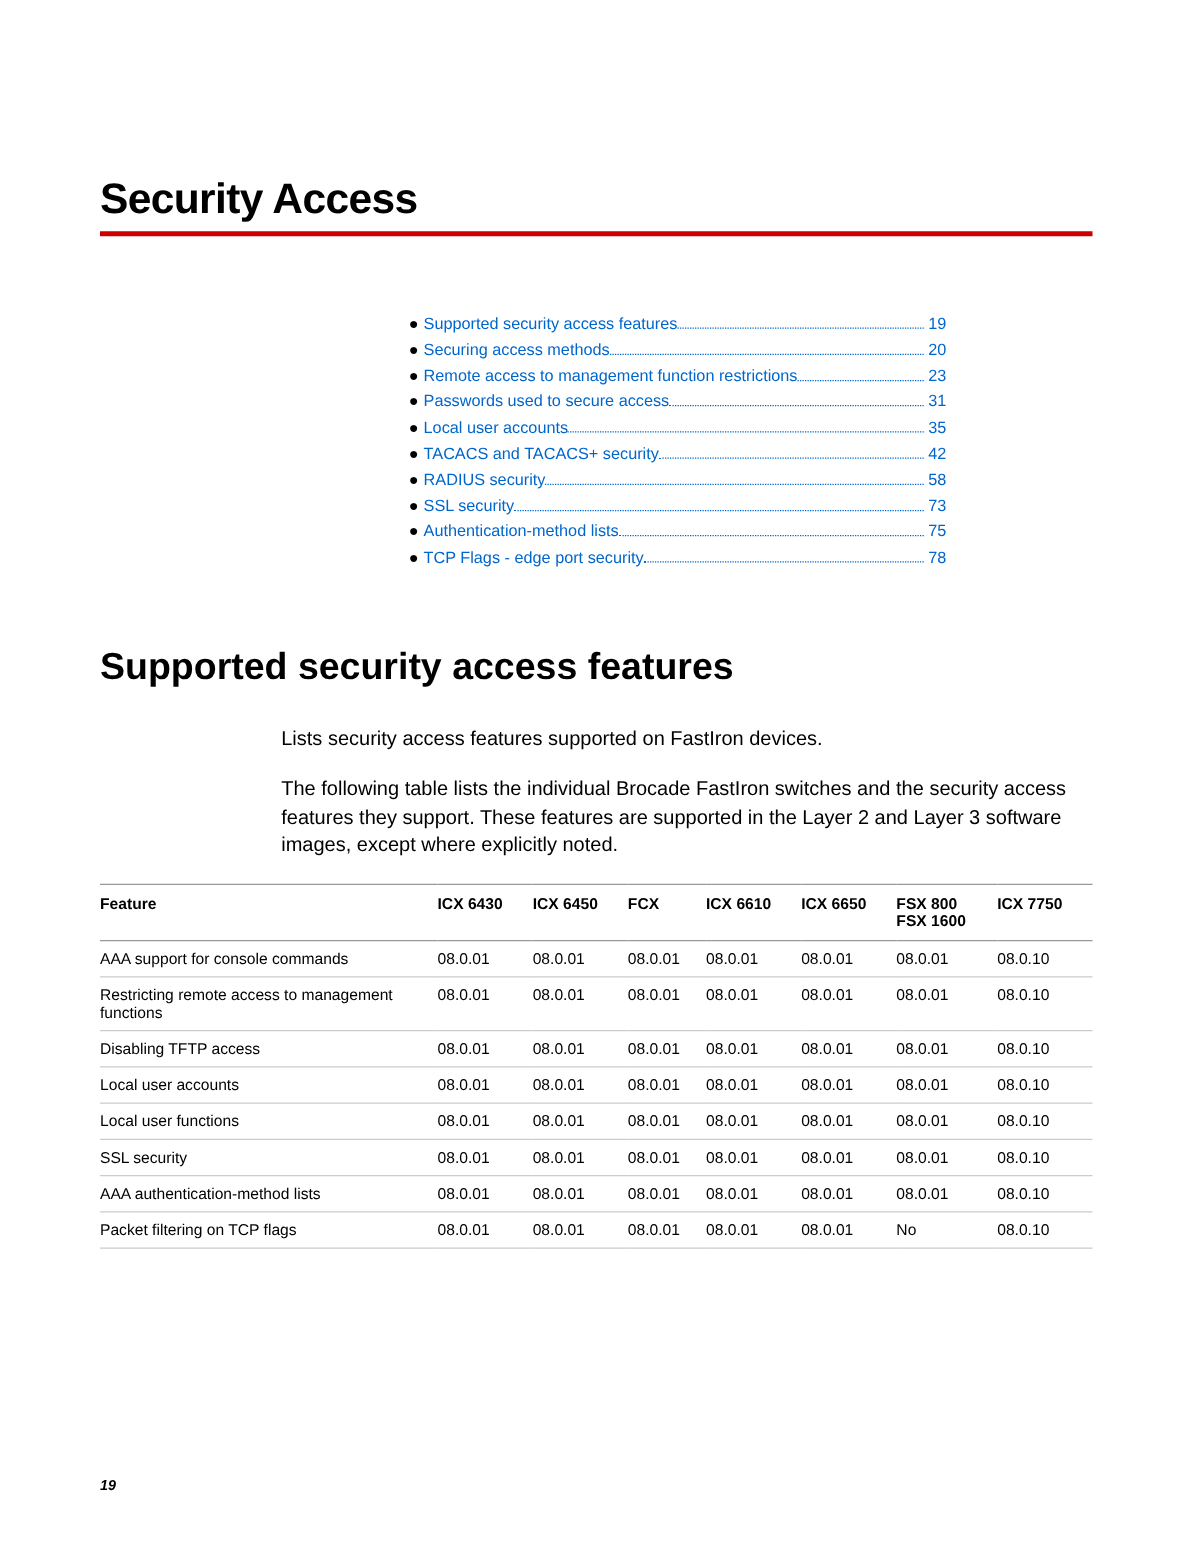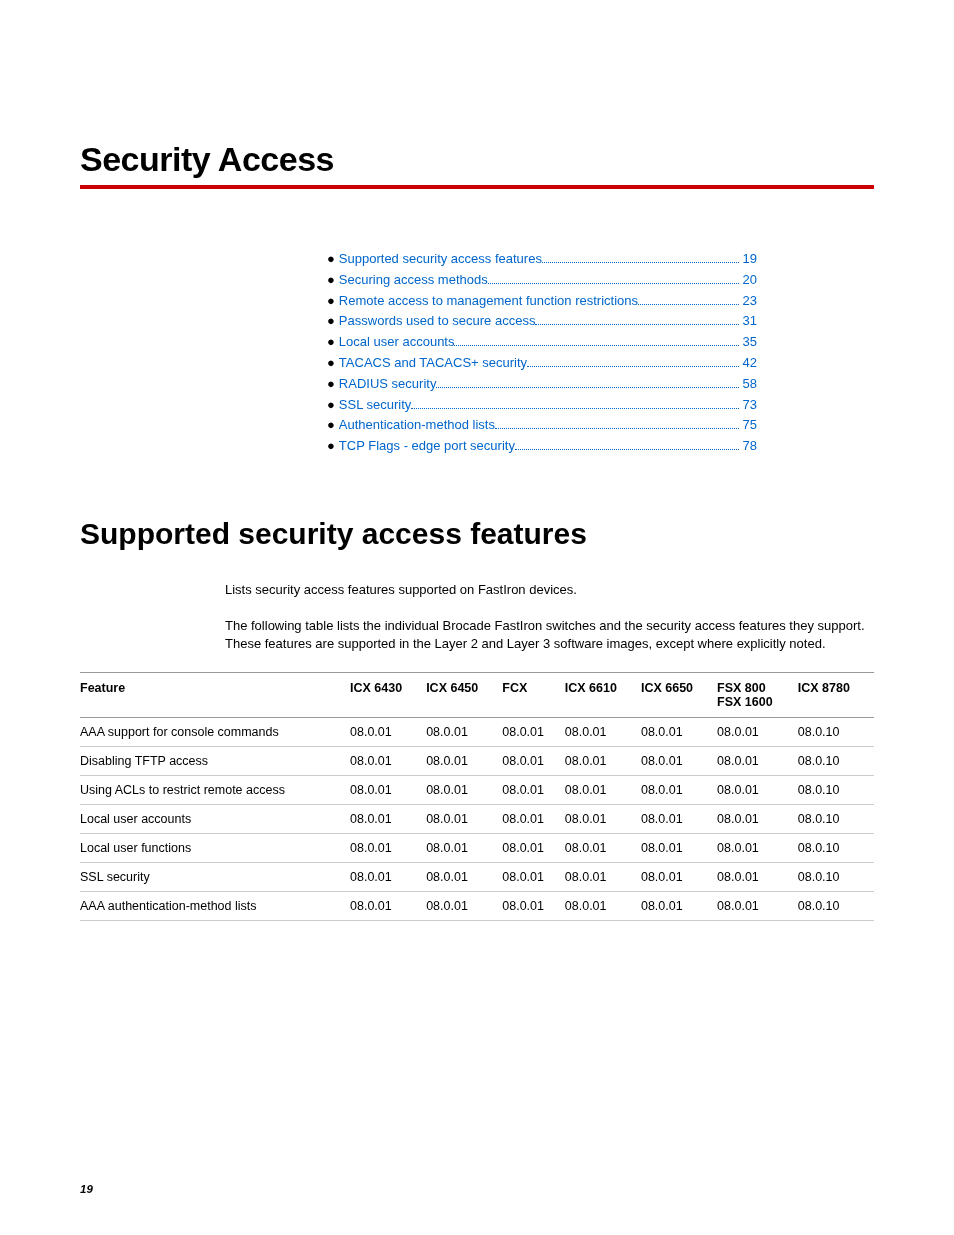--- a/index.html
+++ b/index.html
@@ -67,21 +67,21 @@
     padding-left: 2px;
   }
   .section-title {
     font-family: "Arial Narrow", Arial, sans-serif;
     font-size: 30px;
     font-weight: bold;
     margin: 0 0 30px 0;
     font-stretch: condensed;
   }
   .body-text {
-    font-size: 13px;
+    font-size: 16px;
     line-height: 1.4;
     margin: 0 0 18px 0;
     padding-left: 145px;
   }
   table.feature-table {
     width: 100%;
     border-collapse: collapse;
     font-size: 12.5px;
     margin-top: 8px;
     margin-bottom: 22px;
@@ -204,55 +204,55 @@
   <table class="feature-table">
     <thead>
         <tr id="thead-row">
           <th>Feature</th>
           <th>ICX 6430</th>
           <th>ICX 6450</th>
           <th>FCX</th>
           <th>ICX 6610</th>
           <th>ICX 6650</th>
           <th>FSX 800<br>FSX 1600</th>
-          <th>ICX 8780</th>
+          <th>ICX 7750</th>
         </tr>
       </thead>
     <tbody id="tbody">
         <tr>
           <td>AAA support for console commands</td>
           <td>08.0.01</td>
           <td>08.0.01</td>
           <td>08.0.01</td>
           <td>08.0.01</td>
           <td>08.0.01</td>
           <td>08.0.01</td>
           <td>08.0.10</td>
         </tr>
         <tr>
+          <td>Restricting remote access to management functions</td>
+          <td>08.0.01</td>
+          <td>08.0.01</td>
+          <td>08.0.01</td>
+          <td>08.0.01</td>
+          <td>08.0.01</td>
+          <td>08.0.01</td>
+          <td>08.0.10</td>
+        </tr>
+        <tr>
           <td>Disabling TFTP access</td>
           <td>08.0.01</td>
           <td>08.0.01</td>
           <td>08.0.01</td>
           <td>08.0.01</td>
           <td>08.0.01</td>
           <td>08.0.01</td>
           <td>08.0.10</td>
         </tr>
         <tr>
-          <td>Using ACLs to restrict remote access</td>
-          <td>08.0.01</td>
-          <td>08.0.01</td>
-          <td>08.0.01</td>
-          <td>08.0.01</td>
-          <td>08.0.01</td>
-          <td>08.0.01</td>
-          <td>08.0.10</td>
-        </tr>
-        <tr>
           <td>Local user accounts</td>
           <td>08.0.01</td>
           <td>08.0.01</td>
           <td>08.0.01</td>
           <td>08.0.01</td>
           <td>08.0.01</td>
           <td>08.0.01</td>
           <td>08.0.10</td>
         </tr>
         <tr>
@@ -276,20 +276,30 @@
           <td>08.0.10</td>
         </tr>
         <tr>
           <td>AAA authentication-method lists</td>
           <td>08.0.01</td>
           <td>08.0.01</td>
           <td>08.0.01</td>
           <td>08.0.01</td>
           <td>08.0.01</td>
           <td>08.0.01</td>
+          <td>08.0.10</td>
+        </tr>
+        <tr>
+          <td>Packet filtering on TCP flags</td>
+          <td>08.0.01</td>
+          <td>08.0.01</td>
+          <td>08.0.01</td>
+          <td>08.0.01</td>
+          <td>08.0.01</td>
+          <td>No</td>
           <td>08.0.10</td>
         </tr>
       </tbody>
   </table>
 
 
   <div class="footer">
     <div class="right">19</div>
   </div>
 

